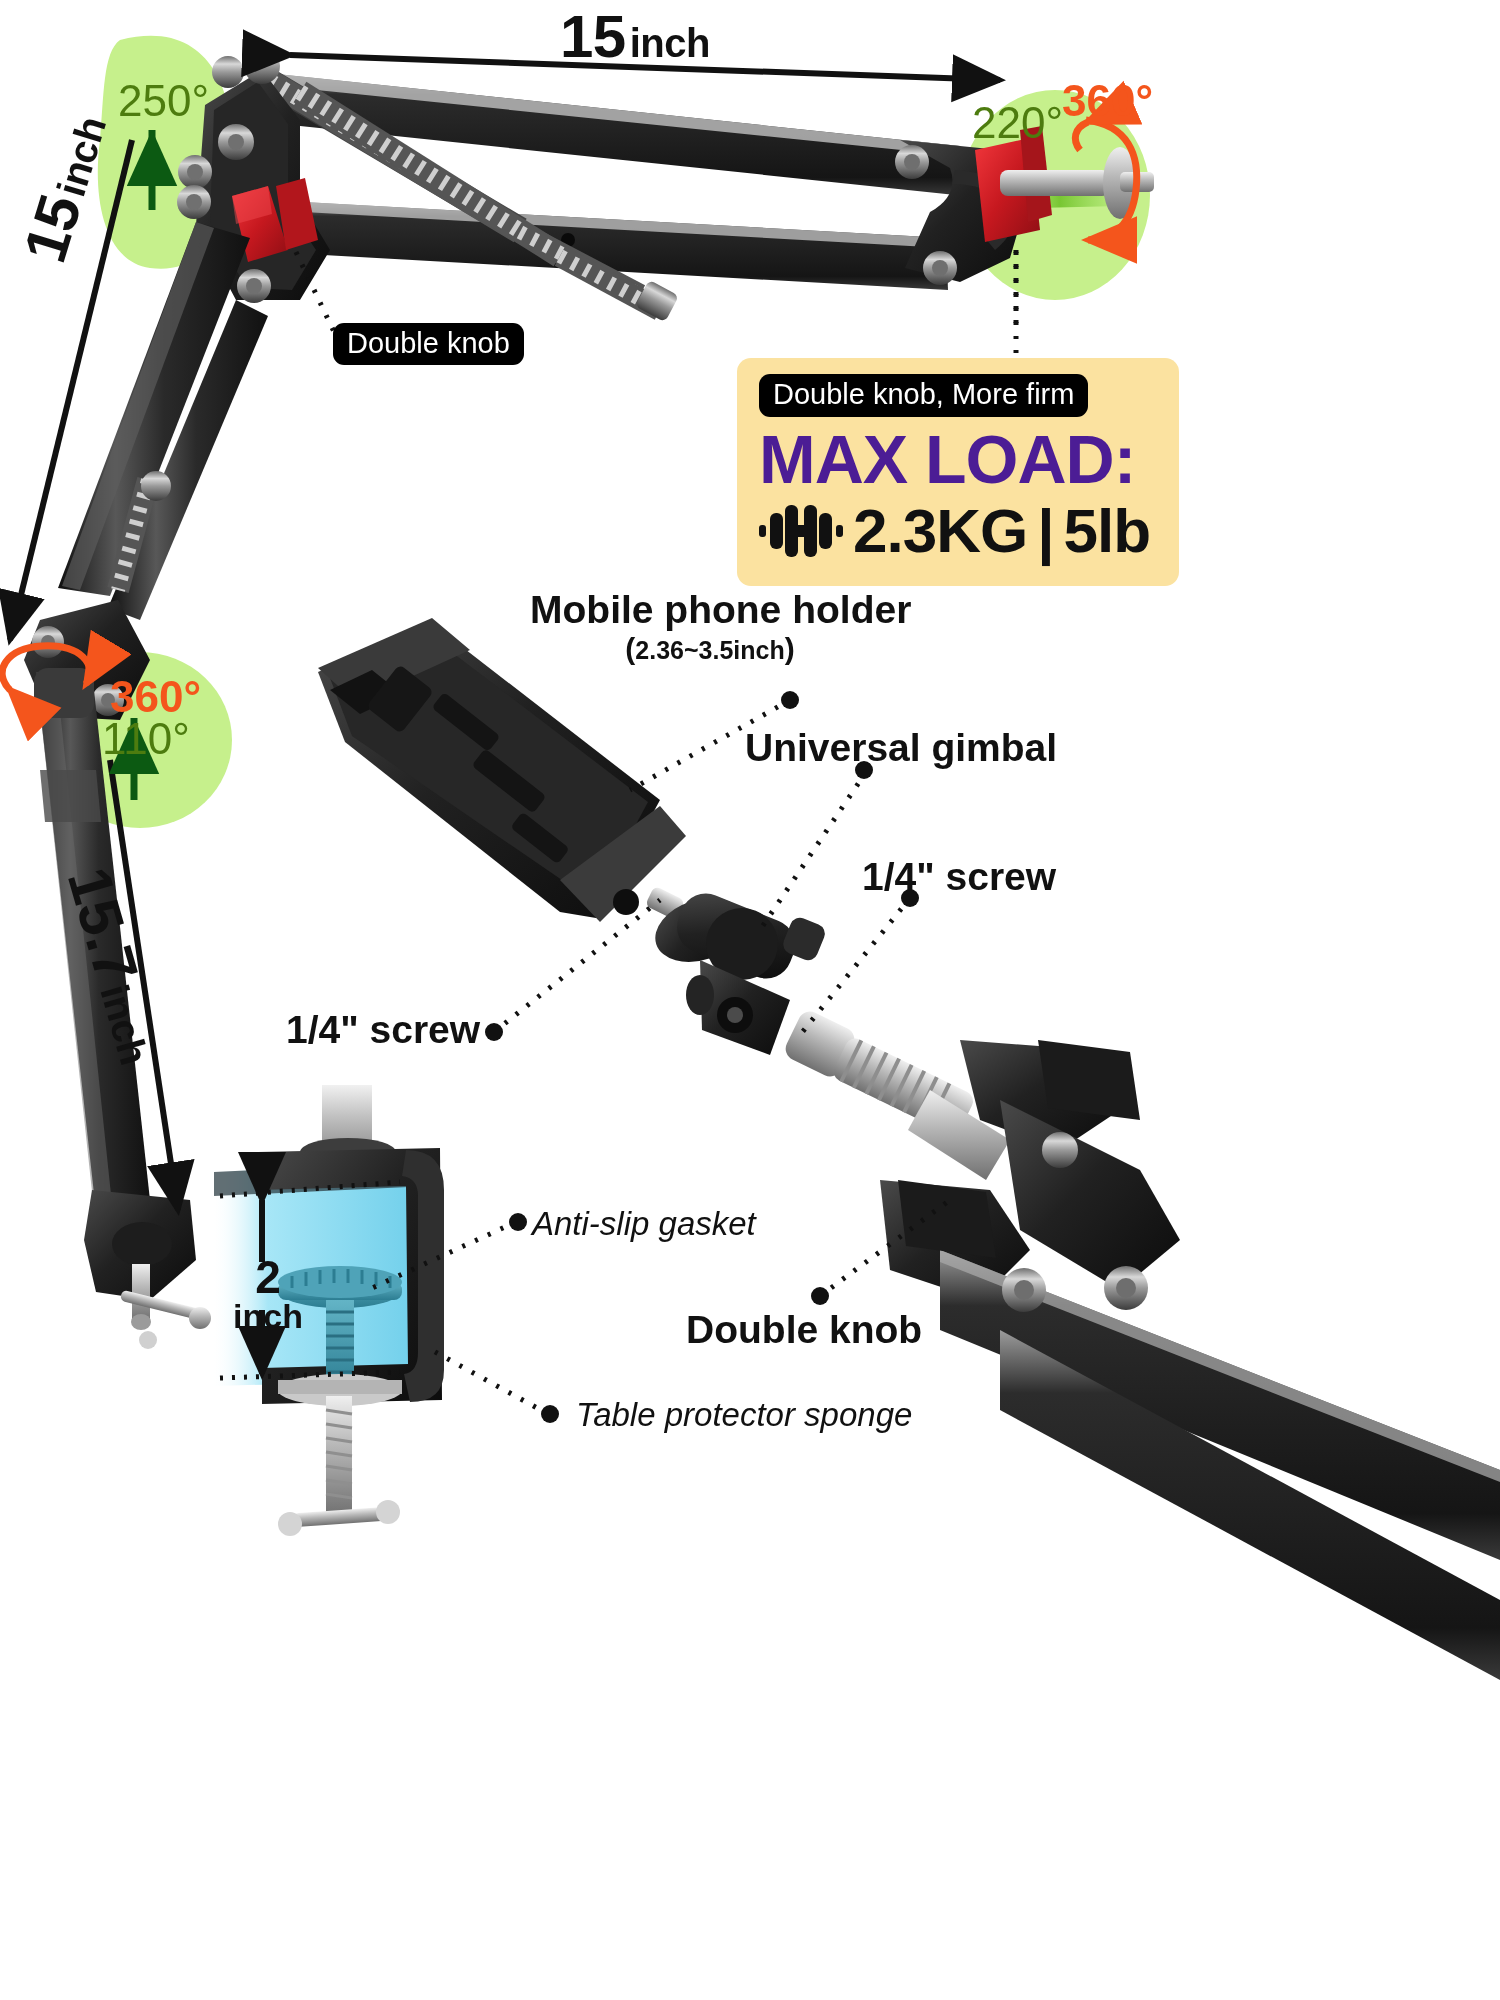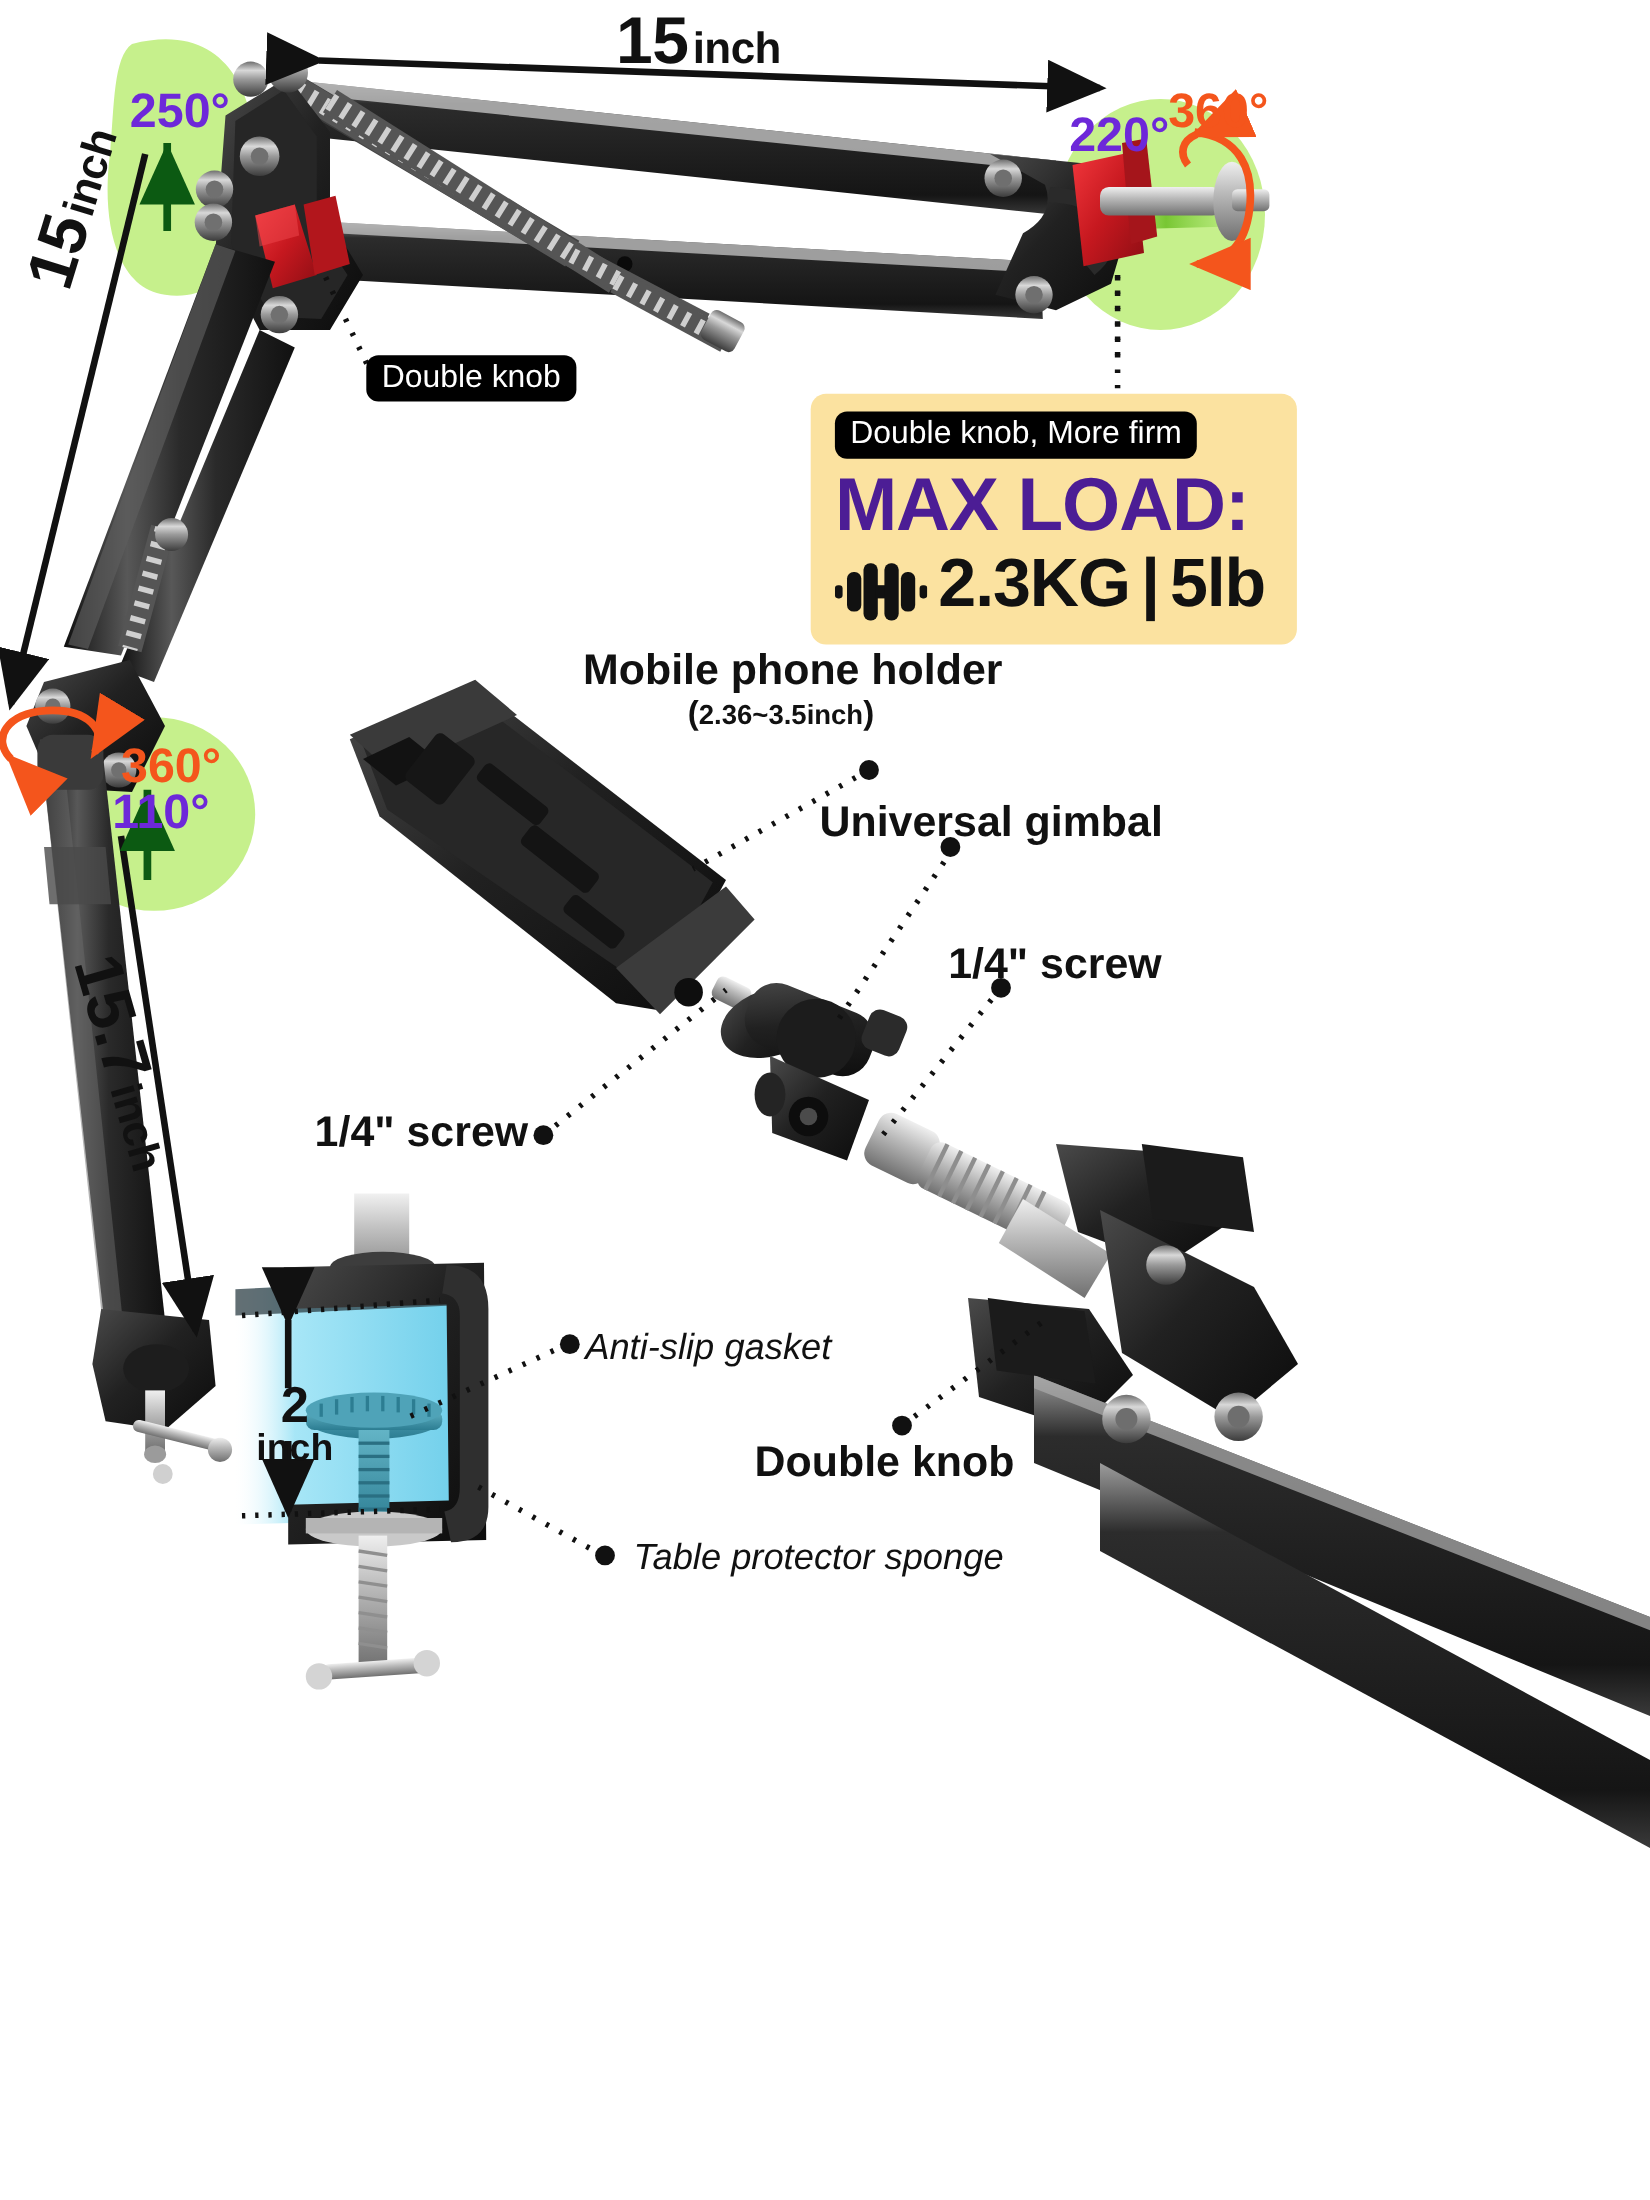--- a/index.html
+++ b/index.html
@@ -6,38 +6,38 @@
   body{width:1500px;height:2000px;position:relative;overflow:hidden;
        font-family:"Liberation Sans","DejaVu Sans",sans-serif;color:#111;}
   .stage{position:absolute;inset:0;}
   svg.art{position:absolute;left:0;top:0;width:1500px;height:2000px;}
   .abs{position:absolute;}
 
   
   .dim{font-weight:bold;color:#111;letter-spacing:-0.5px;}
   .dim-big{font-size:60px;}
   .dim-unit{font-size:40px;font-weight:bold;}
-  .ang{font-weight:bold;font-size:44px;color:#6d28d9;}
+  .ang{font-weight:normal;font-size:44px;color:#4d7c0f;}
   .ang-orange{font-weight:bold;font-size:44px;color:#F4551C;}
   .pill{background:#000;color:#fff;border-radius:11px;padding:4px 14px 6px 14px;
         font-size:29px;white-space:nowrap;line-height:1.15;}
   .callout{font-weight:bold;font-size:39px;color:#111;white-space:nowrap;}
   .callout-sub{font-size:30px;font-weight:bold;}
   .ital{font-style:italic;font-size:33px;color:#111;white-space:nowrap;}
   .dimlabel{font-weight:bold;font-size:40px;line-height:0.95;text-align:center;}
   .dimlabel .n{font-size:46px;}
   .dimlabel .u{font-size:34px;}
 
   
   .loadbox{position:absolute;background:#FBE2A0;border-radius:14px;
            padding:16px 20px 20px 22px;}
   .loadbox .pill{display:inline-block;margin-bottom:4px;}
   .maxload{color:#4c1d95;font-weight:bold;font-size:68px;line-height:1.0;
            letter-spacing:-1px;margin-top:4px;}
-  .weightrow{display:flex;align-items:flex-end;gap:10px;margin-top:2px;}
+  .weightrow{display:flex;align-items:center;gap:10px;margin-top:2px;}
   .weighttxt{font-weight:bold;font-size:62px;color:#111;letter-spacing:-1px;white-space:nowrap;}
   .dumbbell{flex:0 0 auto;}
 </style>
 </head>
 <body>
 
 <div class="stage">
 
 <svg class="art" viewBox="0 0 1500 2000">
   <defs>

